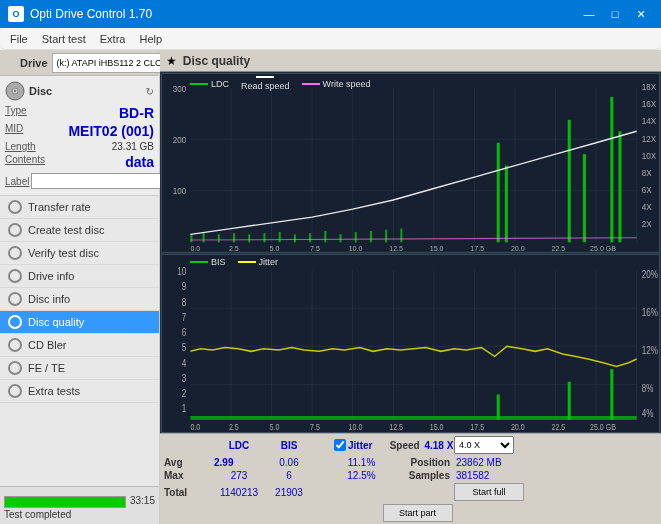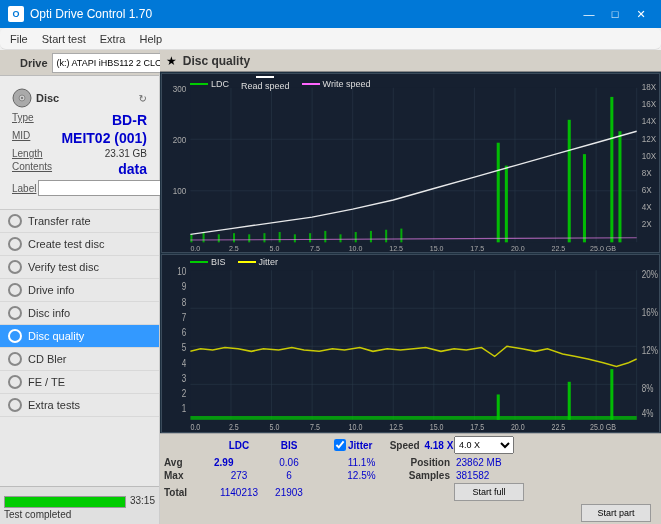--- a/index.html
+++ b/index.html
@@ -20,21 +20,21 @@
     
     .main-content { display: flex; height: calc(524px - 28px - 22px); }
 
     
     .left-panel { width: 160px; background: #e8e8e8; border-right: 1px solid #ccc; display: flex; flex-direction: column; }
     .drive-label { font-size: 11px; font-weight: bold; color: #333; }
     .drive-select { flex: 1; font-size: 10px; height: 20px; border: 1px solid #aaa; background: white; }
     .drive-btn { width: 20px; height: 20px; border: 1px solid #aaa; background: #f0f0f0; cursor: pointer; display: flex; align-items: center; justify-content: center; font-size: 10px; }
 
     
-    .disc-section { padding: 12px; border-bottom: 1px solid #ccc; background: #ececec; }
+    .disc-section { padding: 5px; border-bottom: 1px solid #ccc; background: #ececec; }
     .disc-header { display: flex; align-items: center; gap: 4px; margin-bottom: 4px; }
     .disc-icon { width: 20px; height: 20px; }
     .disc-header-label { font-size: 11px; font-weight: bold; color: #333; }
     .disc-row { display: flex; justify-content: space-between; margin-bottom: 2px; }
     .disc-key { color: #555; font-size: 10px; text-decoration: underline; }
     .disc-val { color: #0000cc; font-size: 14px; font-weight: bold; }
     .disc-val-black { color: #333; font-size: 10px; }
     .label-row { display: flex; align-items: center; gap: 2px; margin-top: 2px; }
     .label-input { flex: 1; height: 16px; border: 1px solid #999; font-size: 10px; padding: 1px 2px; }
     .label-btn { width: 18px; height: 18px; border: 1px solid #999; background: #f0f0f0; cursor: pointer; display: flex; align-items: center; justify-content: center; }
@@ -402,18 +402,18 @@
 
       <div style="display:grid; grid-template-columns:50px 50px 50px 20px 55px 65px 75px; padding:1px 4px; font-size:10px; align-items:center;">
         <span style="color:#333;font-weight:bold;">Total</span>
         <span style="text-align:center;color:#0000cc;">1140213</span>
         <span style="text-align:center;color:#0000cc;">21903</span>
         <span></span>
         <span></span>
         <span></span>
         <button class="btn-start" style="font-size:9px;height:18px;width:70px;margin-bottom:1px;">Start full</button>
       </div>
-      <div style="display:flex; justify-content:flex-end; padding:1px 10px 2px 4px;margin-left:20px;">
+      <div style="display:flex; justify-content:center; padding:1px 10px 2px 4px;margin-left:20px;">
         <button class="btn-start" style="font-size:9px;height:18px;width:70px;">Start part</button>
       </div>
     </div>
   </div>
 </div>
 
 </body></html>

